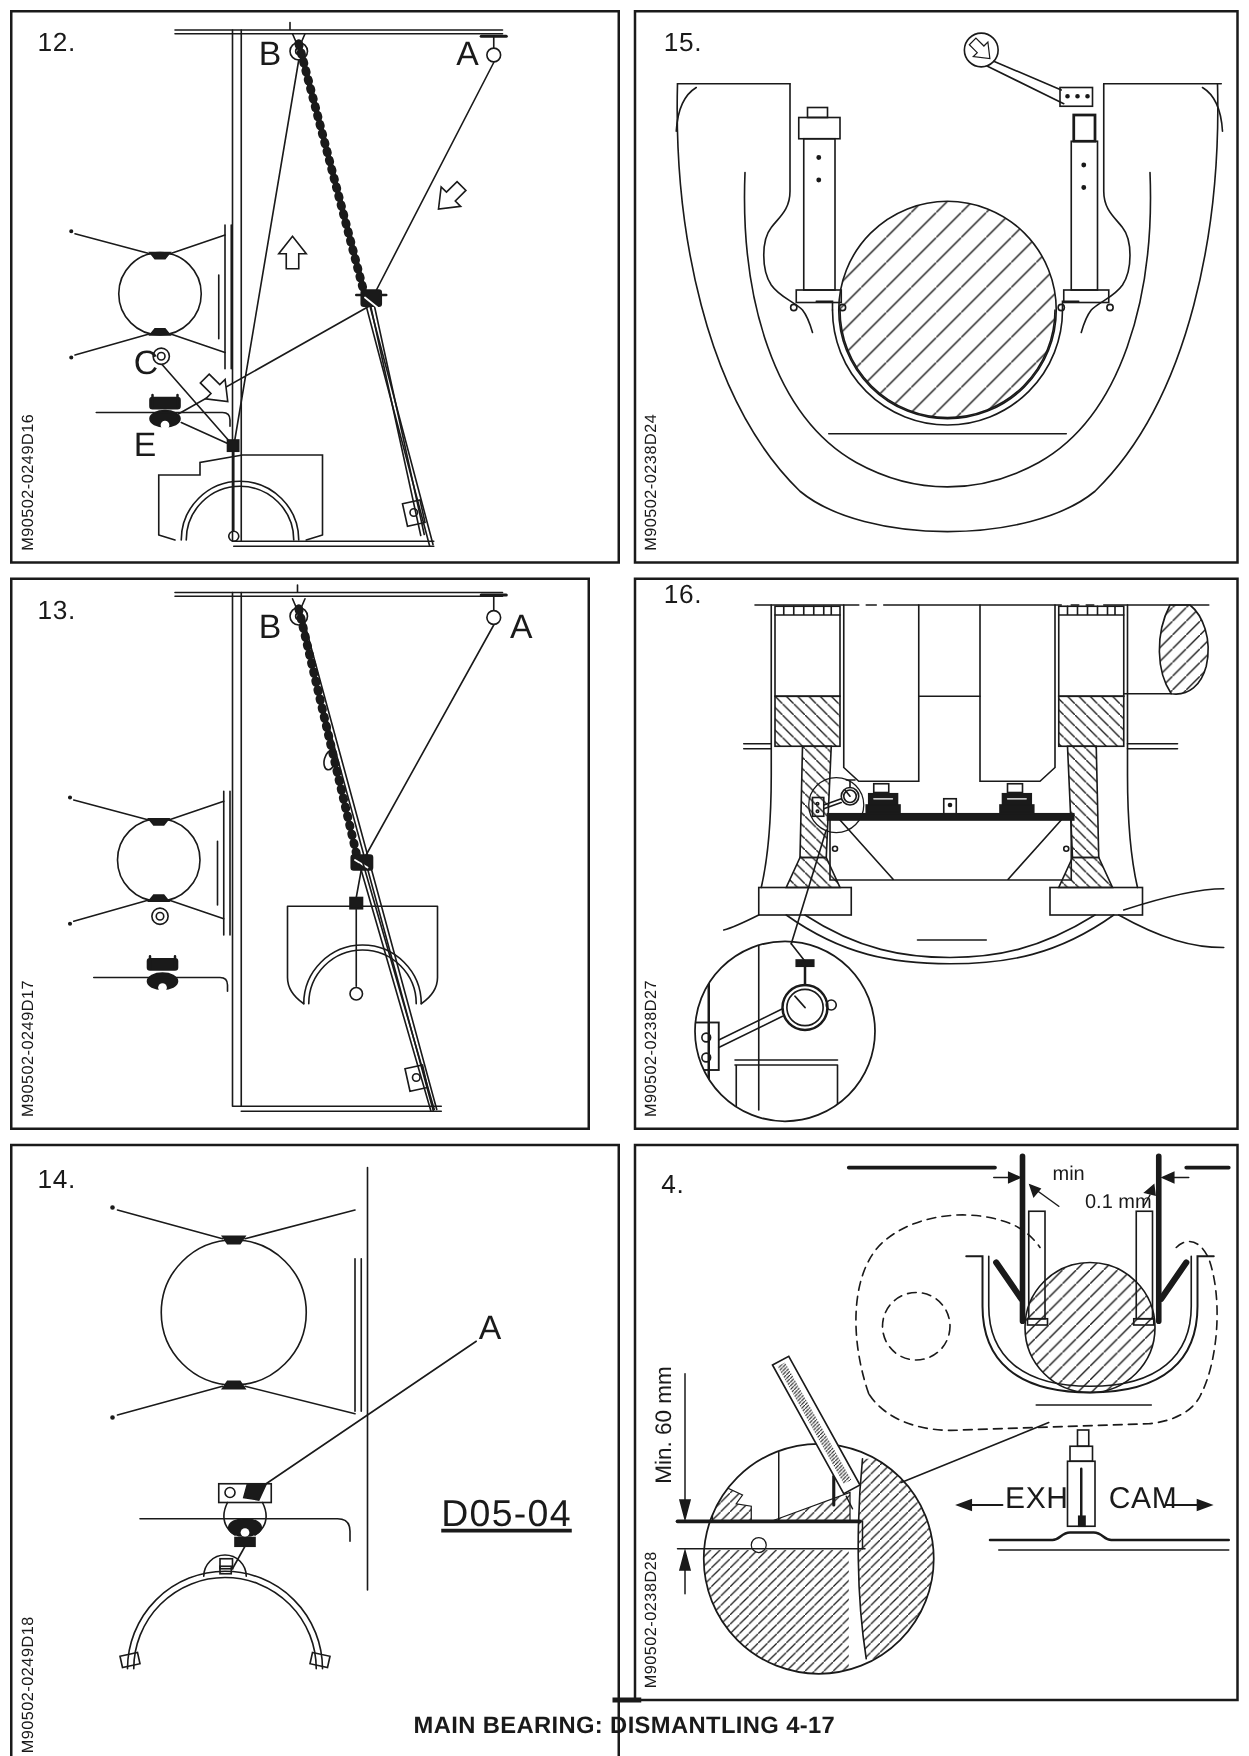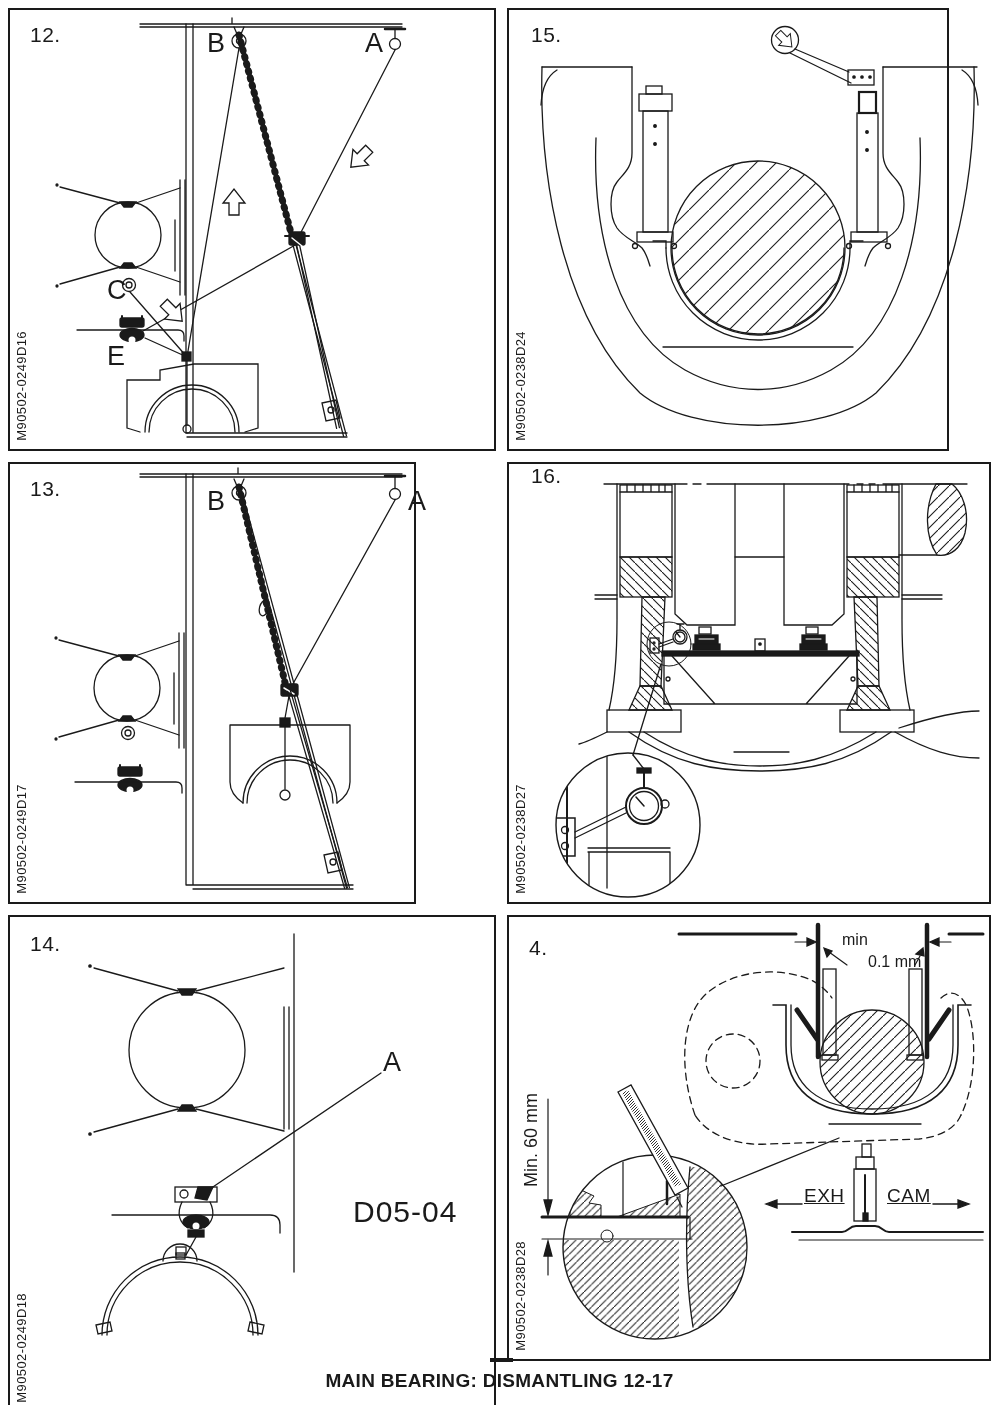--- a/index.html
+++ b/index.html
@@ -6,21 +6,21 @@
   body{width:999px;height:1405px;position:relative;font-family:"Liberation Sans",sans-serif;color:#1a1a1a;}
   .panel{position:absolute;background:#fff;border:2px solid #1a1a1a;box-sizing:border-box;}
   .panel svg{position:absolute;left:0;top:0;}
   .fig-num{position:absolute;font-size:21px;letter-spacing:.5px;}
   .big-label{position:absolute;font-size:27px;}
   .ref-code{position:absolute;font-size:30px;letter-spacing:1px;}
   .vcode{position:absolute;left:4px;bottom:8px;font-size:13px;letter-spacing:.4px;
          writing-mode:vertical-rl;transform:rotate(180deg);white-space:nowrap;}
   .vdim{position:absolute;font-size:18px;writing-mode:vertical-rl;transform:rotate(180deg);white-space:nowrap;}
   .dim{position:absolute;font-size:16px;}
-  .flow{position:absolute;font-size:19px;letter-spacing:.5px;text-decoration:underline;}
+  .flow{position:absolute;font-size:24px;letter-spacing:.5px;}
   .footer{position:absolute;left:0;right:0;top:1370px;text-align:center;font-size:19px;font-weight:bold;letter-spacing:.3px;}
   .notch{position:absolute;left:490px;top:1358px;width:23px;height:4px;background:#1a1a1a;}
   svg path,svg line,svg circle,svg rect,svg ellipse{vector-effect:none;}
 </style>
 </head>
 <body>
 
 <svg width="0" height="0" style="position:absolute" aria-hidden="true">
 <defs>
   <pattern id="hUR20" width="20" height="20" patternUnits="userSpaceOnUse">
@@ -113,21 +113,21 @@
     </g>
   </svg>
   <span class="fig-num" style="left:20px;top:13px;">12.</span>
   <span class="big-label" style="left:197px;top:18px;">B</span>
   <span class="big-label" style="left:355px;top:18px;">A</span>
   <span class="big-label" style="left:97px;top:265px;">C</span>
   <span class="big-label" style="left:97px;top:331px;">E</span>
   <span class="vcode">M90502-0249D16</span>
 </div>
 
-<div class="panel" style="left:507px;top:8px;width:442px;height:443px;">
+<div class="panel" style="left:507px;top:8px;width:484px;height:443px;">
   <svg width="480" height="439" viewBox="0 0 480 439" stroke="#1a1a1a" fill="none" stroke-width="1.3" stroke-linecap="round">
     <g>
       <path d="M33,57 H123 M374,57 H468"></path>
       <path d="M48,60 C38,66 33,78 32,95 M453,60 C463,66 468,78 469,95"></path>
       <path d="M33,57 C30,170 54,308 131,383 C183,426 315,426 367,383 C444,308 468,170 465,57"></path>
       <path d="M87,128 C83,228 110,323 176,360 C223,386 275,386 322,360 C388,323 415,228 411,128"></path>
       <path d="M123,57 V143 C123,158 114,164 108,172 C100,182 100,206 108,218 C115,228 126,231 133,238 C137,243 139,249 141,256"></path>
       <path d="M374,57 V143 C374,158 383,164 389,172 C397,182 397,206 389,218 C382,228 371,231 364,238 C360,243 358,249 356,256"></path>
     </g>
     <g>
@@ -165,21 +165,21 @@
       <g transform="translate(276,30) rotate(135) scale(0.75)">
         <path d="M-5,13 L-5,1 L-11,1 L0,-13 L11,1 L5,1 L5,13 Z" fill="#fff"></path>
       </g>
       <path d="M286,39 L340,62 M281,43 L342,73"></path>
     </g>
   </svg>
   <span class="fig-num" style="left:22px;top:13px;">15.</span>
   <span class="vcode">M90502-0238D24</span>
 </div>
 
-<div class="panel" style="left:8px;top:462px;width:408px;height:442px;">
+<div class="panel" style="left:8px;top:462px;width:464px;height:442px;">
   <svg width="484" height="438" viewBox="0 0 484 438" stroke="#1a1a1a" fill="none" stroke-width="1.3" stroke-linecap="round">
     <g>
       <path d="M130,10 H392 M130,13 H392 M228,4 V10"></path>
       <path d="M176,10 V421 M183,10 V421 M176,421 H183 M183,421 H343 M183,425 H343"></path>
     </g>
     <g>
       <circle cx="229" cy="29" r="7"></circle>
         <circle cx="229" cy="29" r="2.5"></circle>
       <path d="M224,15 L227,22 M234,15 L231,22"></path>
     </g>
@@ -356,21 +356,21 @@
     <g>
       <rect x="166" y="330" width="10" height="8"></rect>
       <path d="M153,344 A17,17 0 0 1 187,344"></path>
       <path d="M92,418 A78,78 0 0 1 248,418 M97,418 A73,73 0 0 1 243,418"></path>
       <path d="M86,408 L100,405 L102,414 L88,417 Z M240,405 L254,408 L252,417 L238,414 Z"></path>
       <rect x="166" y="336" width="9" height="6"></rect>
     </g>
   </svg>
   <span class="fig-num" style="left:20px;top:15px;">14.</span>
   <span class="big-label" style="left:373px;top:130px;">A</span>
-  <span class="ref-code" style="left:343px;top:278px;">D05-04</span>
+  <span class="ref-code" style="left:343px;top:278px;text-decoration:underline;">D05-04</span>
   <span class="vcode">M90502-0249D18</span>
 </div>
 
 <div class="panel" style="left:507px;top:915px;width:484px;height:446px;">
   <svg width="480" height="442" viewBox="0 0 480 442" stroke="#1a1a1a" fill="none" stroke-width="1.3" stroke-linecap="round">
     <defs>
         <clipPath id="mag17">
           <circle cx="146" cy="330" r="92"></circle>
         </clipPath>
       </defs>
@@ -456,13 +456,13 @@
   <span class="dim" style="left:333px;top:14px;">min</span>
   <span class="dim" style="left:335px;top:36px;margin-left:24px;">0.1 mm</span>
   <span class="flow" style="left:295px;top:268px;">EXH</span>
   <span class="flow" style="left:378px;top:268px;">CAM</span>
   <span class="vdim" style="left:12px;top:176px;">Min. 60 mm</span>
   <span class="vcode">M90502-0238D28</span>
 </div>
 
 <div class="notch"></div>
 
-<div class="footer">MAIN BEARING: DISMANTLING 12-17</div>
+<div class="footer">MAIN BEARING: DISMANTLING 4-17</div>
 
 </body></html>

